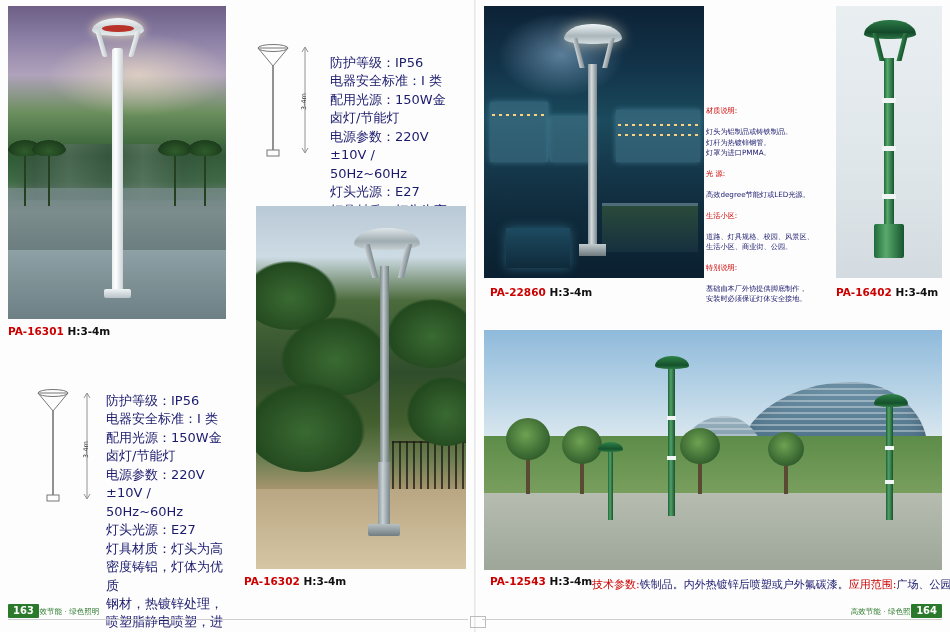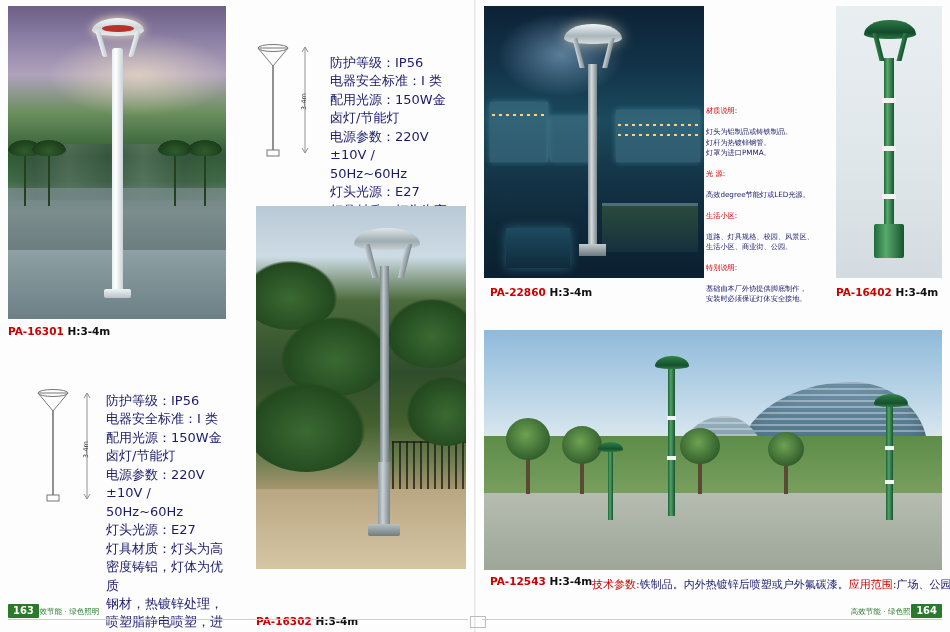--- a/index.html
+++ b/index.html
@@ -466,21 +466,21 @@
     <div class="palmcrown" style="left:150px; top:170px; width:80px; height:70px;"></div>
     <div class="postlong"></div>
     <div class="post"></div>
     <div class="base"></div>
     <div class="head">
       <div class="bowl"></div>
       <div class="armL"></div>
       <div class="armR"></div>
     </div>
   </div>
-  <div class="caption" style="left:256px; top:575px;margin-top:40px;">
+  <div class="caption" style="left:244px; top:575px;">
     <span>PA-16302</span>
     <span class="blk">H:3-4m</span>
   </div>
 
   <div class="photo p3">
     <div class="bldg" style="left:6px; top:96px; width:58px; height:60px;"></div>
     <div class="bldg" style="left:66px; top:110px; width:44px; height:46px;"></div>
     <div class="bldg" style="left:132px; top:104px; width:84px; height:52px;"></div>
     <div class="lightrow" style="left:134px; top:118px; width:80px;"></div>
     <div class="lightrow" style="left:134px; top:128px; width:80px;"></div>

